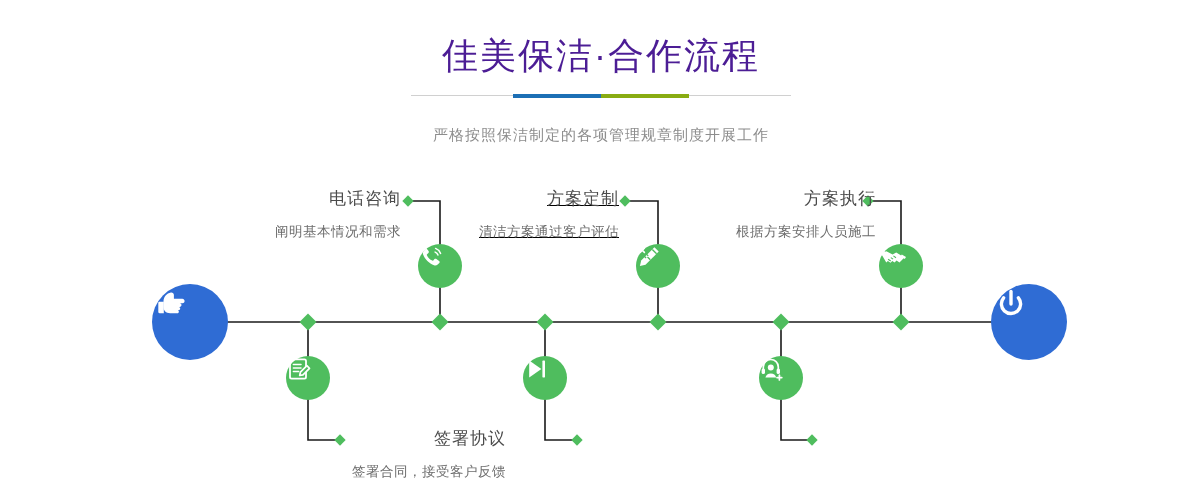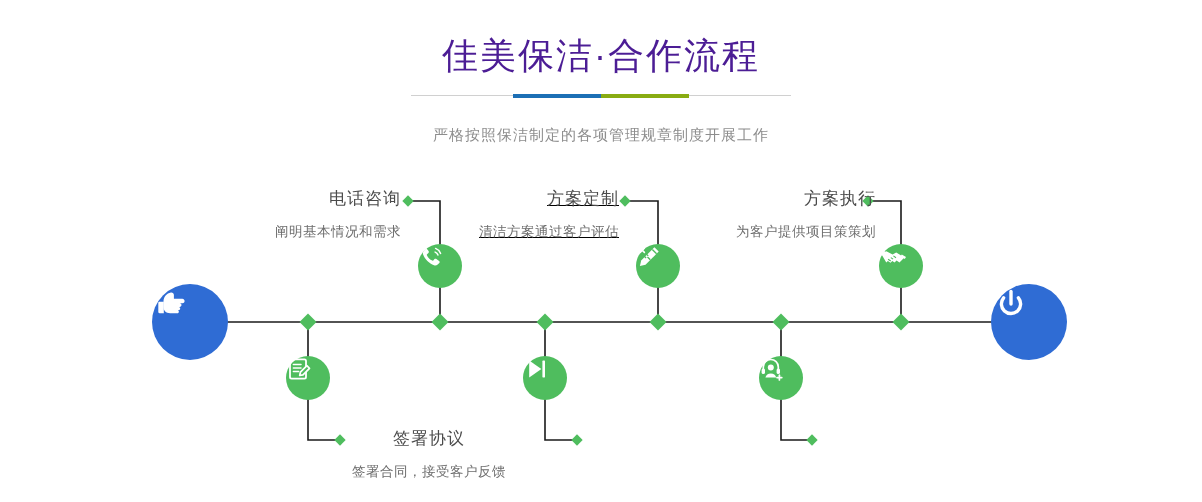--- a/index.html
+++ b/index.html
@@ -79,21 +79,21 @@
     letter-spacing:1px;
   }
   .step-desc {
     font-size:13.5px;
     line-height:20px;
     color:#6d6d6d;
     letter-spacing:0.5px;
     margin-top:12px;
   }
   .step-label.top { text-align:right; }
-  .step-label.bottom { text-align:center; }
+  .step-label.bottom { text-align:right; }
 </style>
 </head>
 <body>
 
 <div id="header">
   <div id="page-title">佳美保洁·合作流程</div>
   <div id="divider">
     <div class="rule"></div>
     <div class="seg-blue"></div>
     <div class="seg-green"></div>
@@ -218,21 +218,21 @@
       <svg width="28" height="28" viewBox="0 0 28 28">
         <path fill="#ffffff" d="M2.6 10.4 7.4 7.2l6.2 3.4 3.6-2.1 8.2 4.9-4.9 5.2-3-2-1.9 1.9-2.3-1.4-1.8 1.7-2.6-1.8-1.6 1.5z"></path>
         <path fill="none" stroke="#4fbd5e" stroke-width="1.1" d="M9.1 15.2l2.6 1.8M11.8 13.6l2.3 1.5M14.4 11.9l2.6 1.8"></path>
         <path fill="#ffffff" d="M1.4 9.9 6 6.9l1.2 1.8-4.6 3z"></path>
         <path fill="#ffffff" d="M21.6 12.2 25.8 15l1.2-1.9-4.2-2.7z"></path>
       </svg>
     </span>
   </div>
   <div class="step-label top" style="right:326px; top:188px;">
     <div class="step-title">方案执行</div>
-    <div class="step-desc">为客户提供项目策策划</div>
+    <div class="step-desc">根据方案安排人员施工</div>
   </div>
 
   <div class="node-icon" style="left:759px; top:356px;">
     <span>
       <svg width="26" height="26" viewBox="0 0 26 26">
         <path fill="none" stroke="#ffffff" stroke-width="1.7" stroke-linecap="round" d="M4.3 13.4V11a7.5 7.5 0 0 1 15 0v2.4"></path>
         <rect x="2.6" y="12.4" width="3.4" height="5.6" rx="1.6" fill="#ffffff"></rect>
         <rect x="17.6" y="12.4" width="3.4" height="5.6" rx="1.6" fill="#ffffff"></rect>
         <circle cx="11.8" cy="11.4" r="3" fill="#ffffff"></circle>
         <path fill="#ffffff" d="M6.4 21.6a5.6 5.6 0 0 1 10.8 0z"></path>

